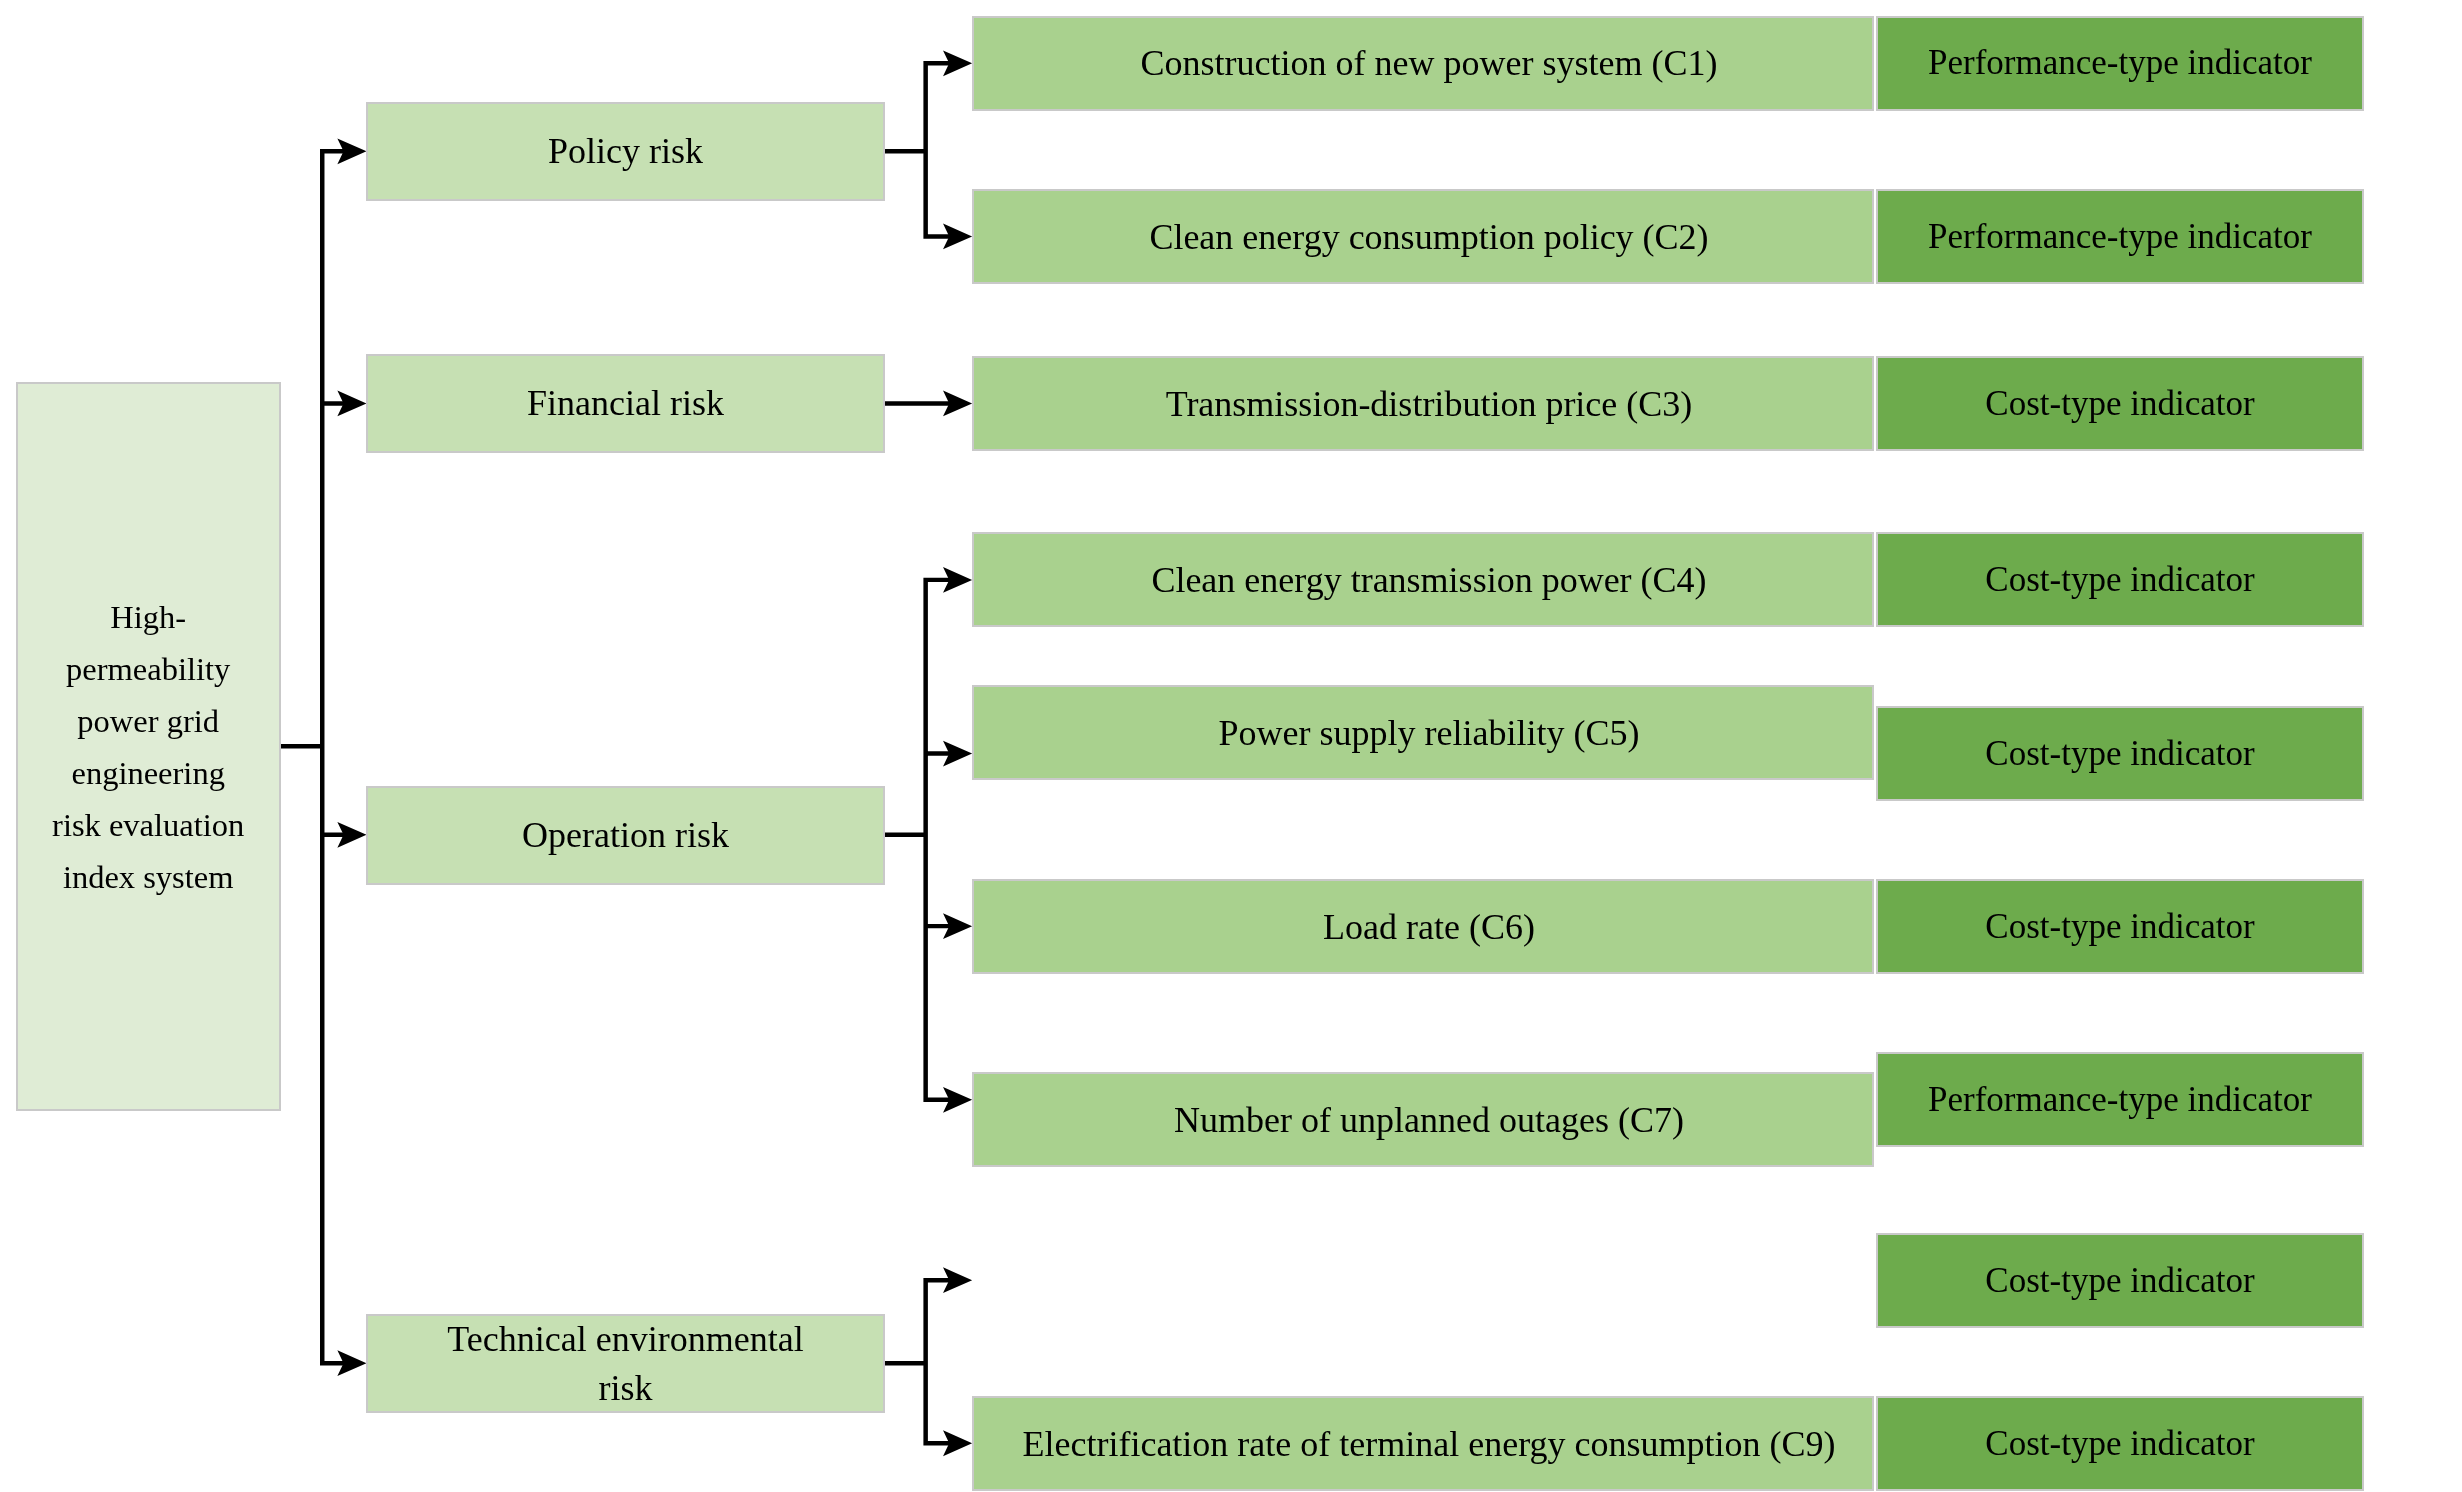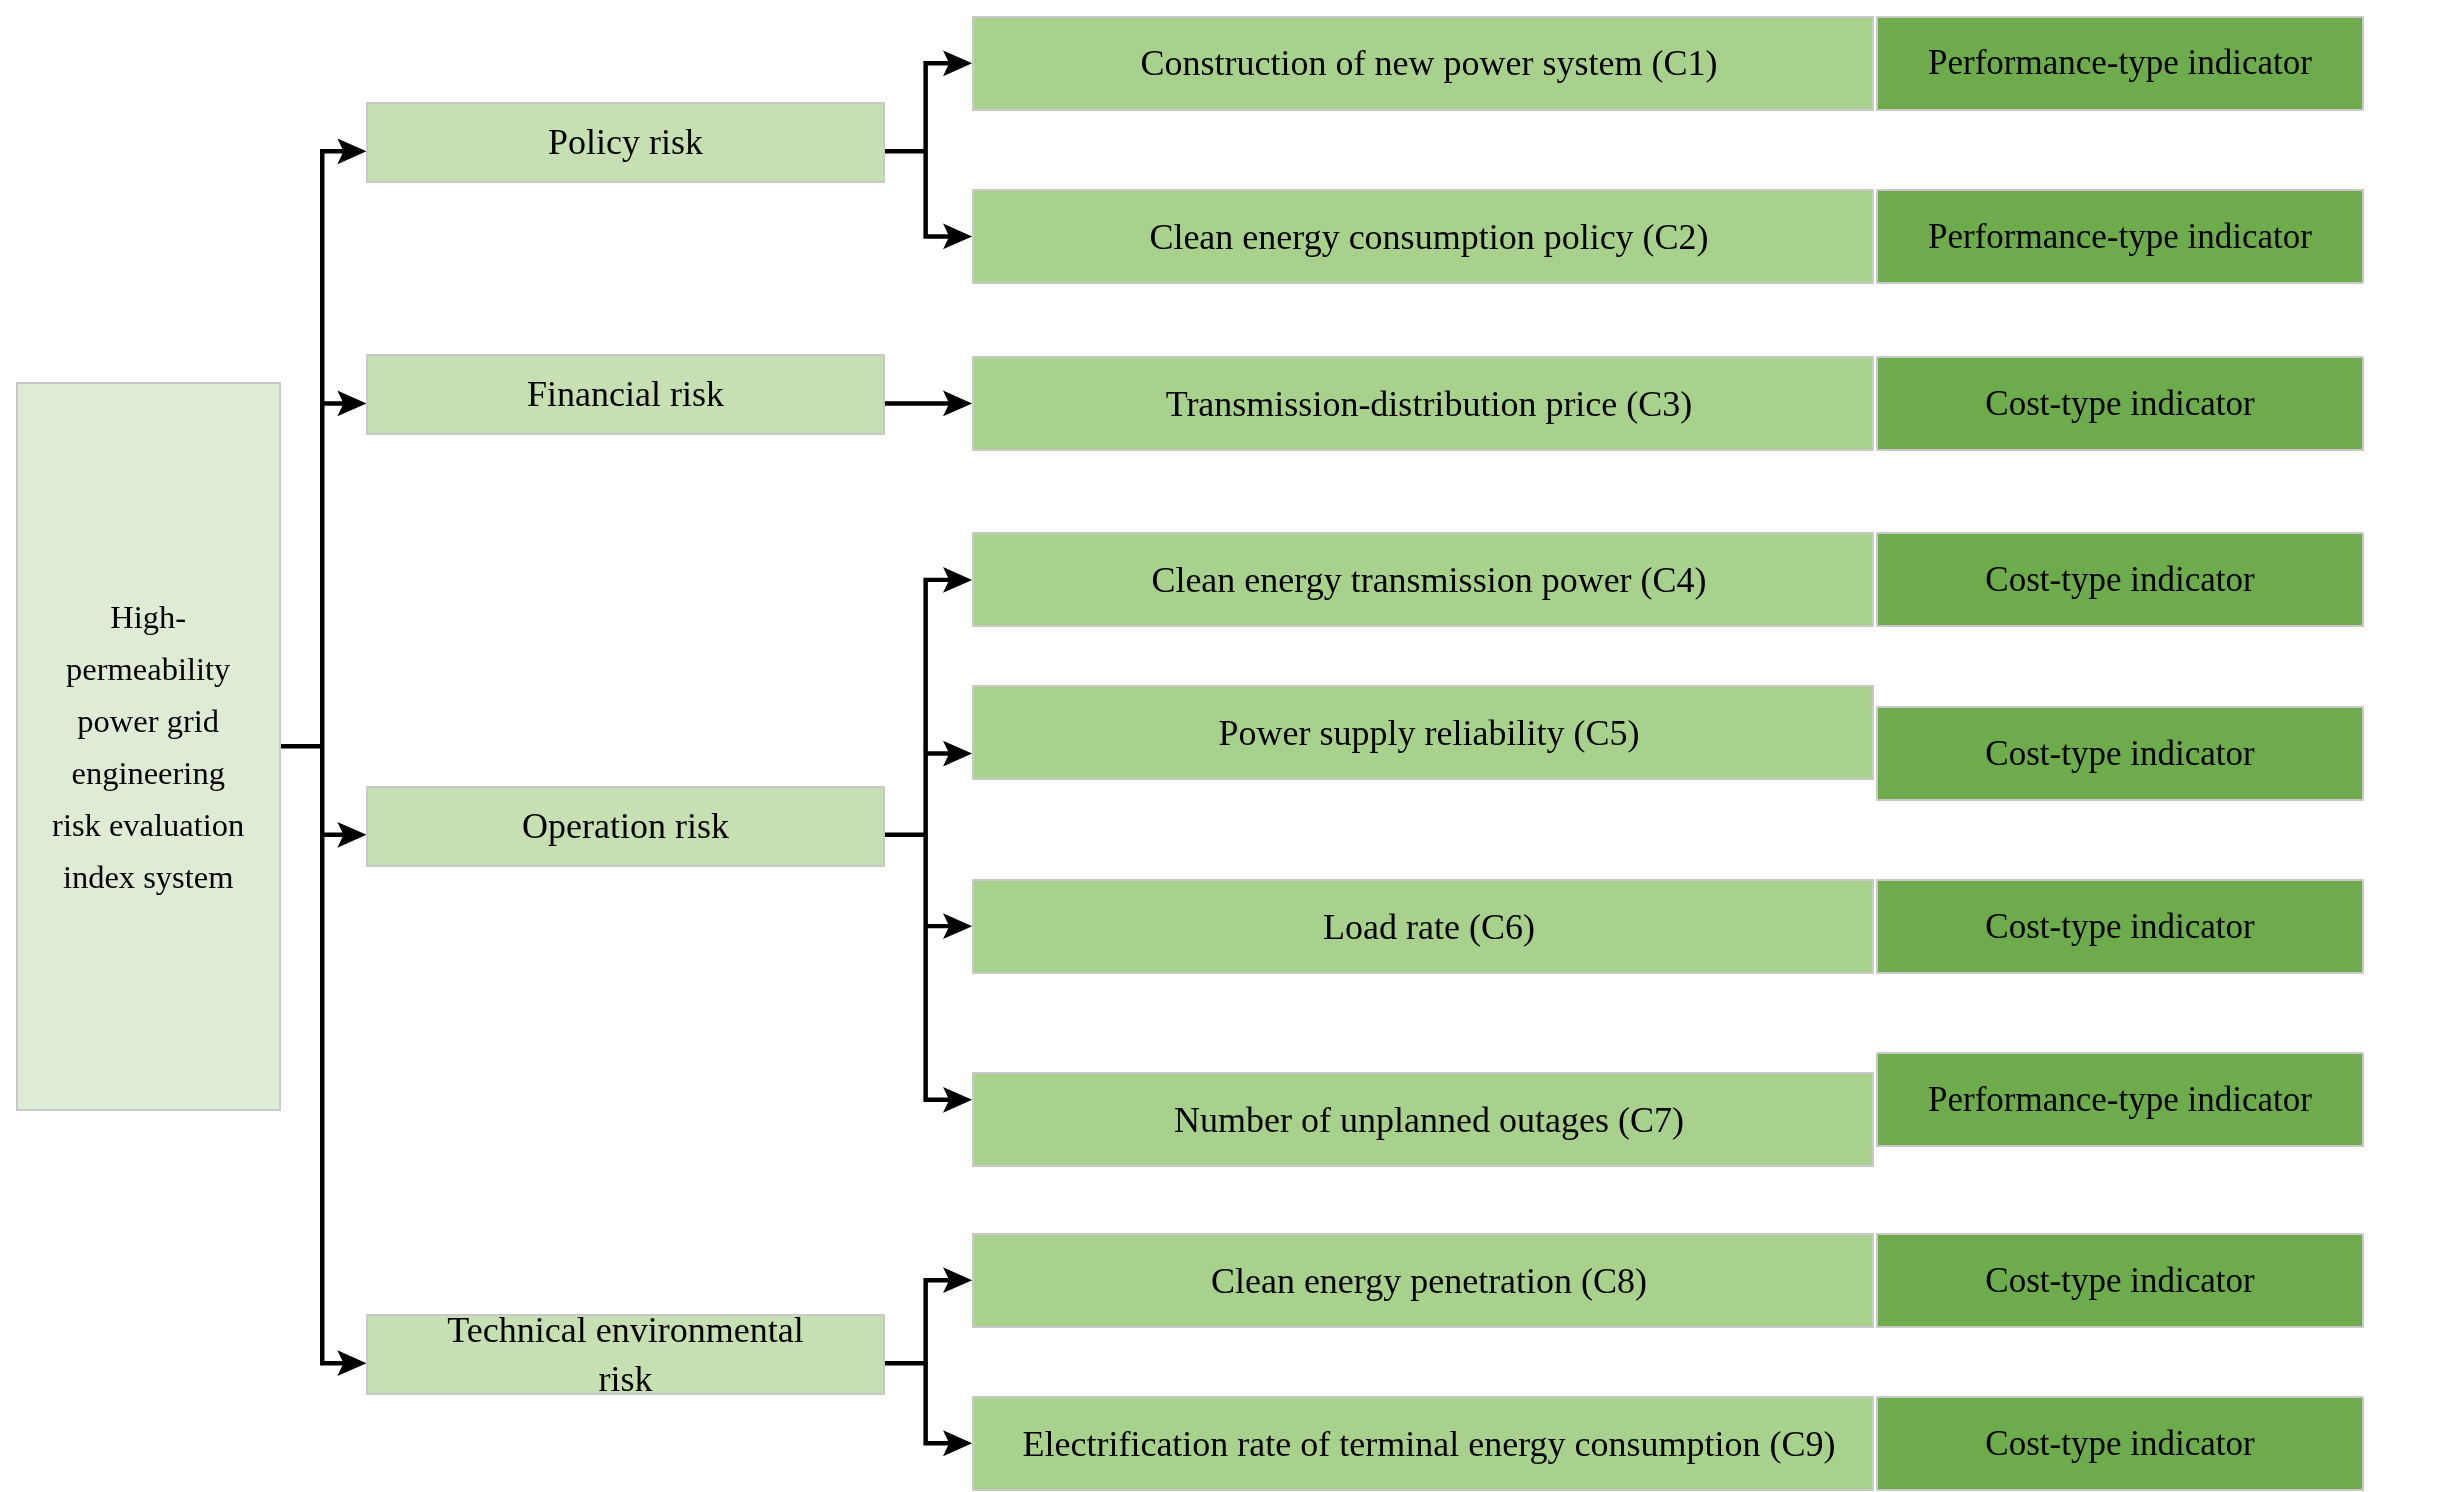--- a/index.html
+++ b/index.html
@@ -38,21 +38,21 @@
     top: 382px;
     width: 265px;
     height: 729px;
     background: var(--level1, #dfecd5);
     font-size: 32.5px;
     line-height: 1.6;
   }
   .category-box {
     left: 366px;
     width: 519px;
-    height: 81px;
+    height: 99px;
     background: var(--level2, #c6e0b3);
     font-size: 36px;
     line-height: 1.35;
   }
   .c-box {
     left: 972px;
     width: 902px;
     height: 95px;
     background: var(--level3, #a9d18e);
     font-size: 36px;
@@ -147,23 +147,20 @@
   </div>
   <div class="box c-box" style="top:685px">
     <span>Power supply reliability (C5)</span>
   </div>
   <div class="box c-box" style="top:879px">
     <span>Load rate (C6)</span>
   </div>
   <div class="box c-box" style="top:1072px">
     <span>Number of unplanned outages (C7)</span>
   </div>
-  <div class="box c-box" style="top:1233px">
-    <span>Clean energy penetration (C8)</span>
-  </div>
   <div class="box c-box" style="top:1396px">
     <span>Electrification rate of terminal energy consumption (C9)</span>
   </div>
 
   <div class="box type-box" style="top:15.7px">
     <span>Performance-type indicator</span>
   </div>
   <div class="box type-box" style="top:189px">
     <span>Performance-type indicator</span>
   </div>

